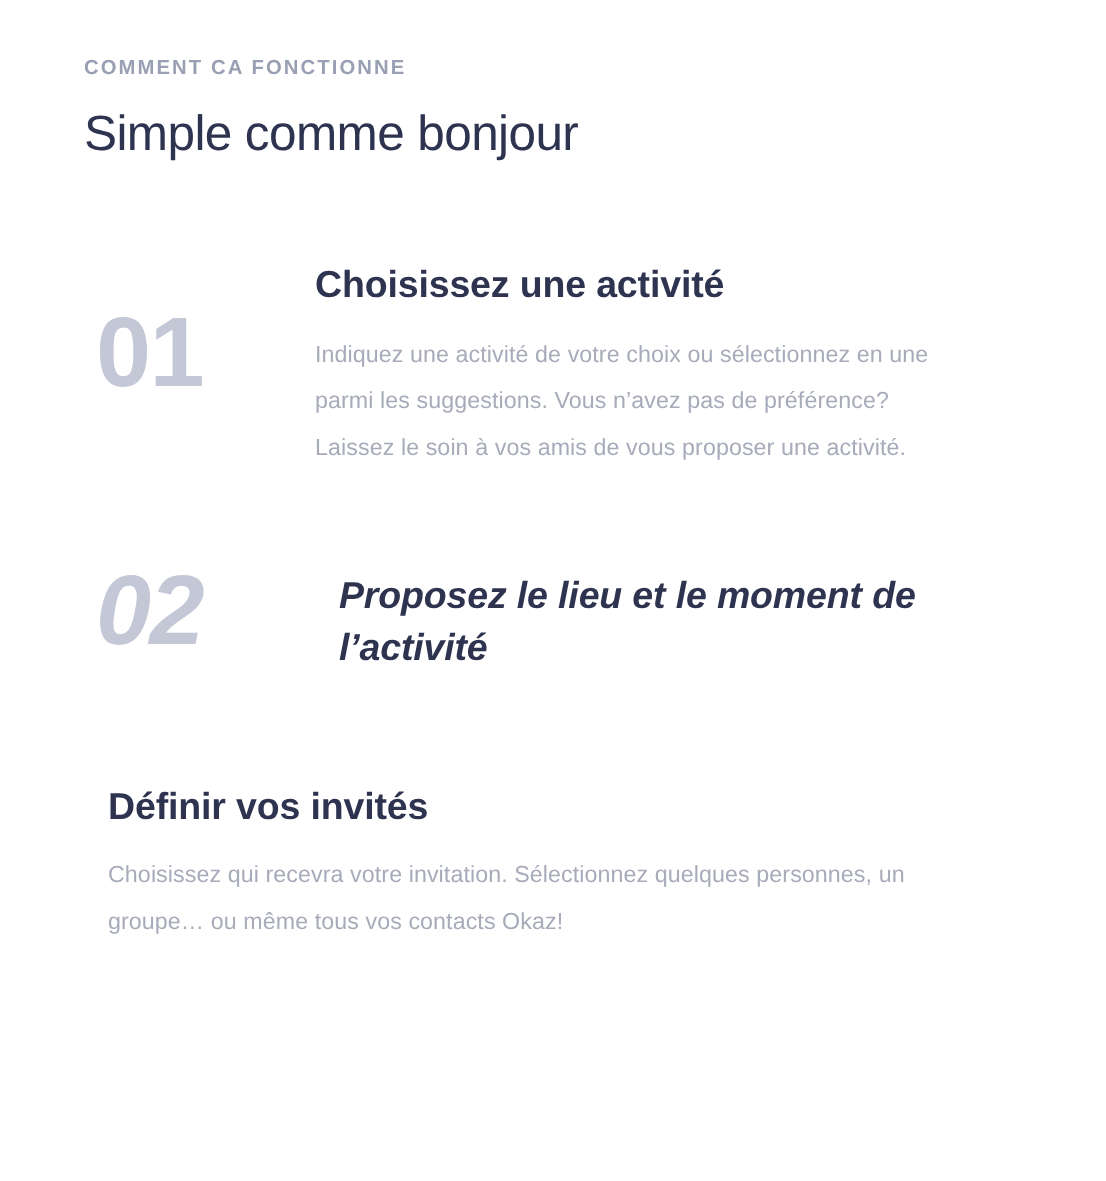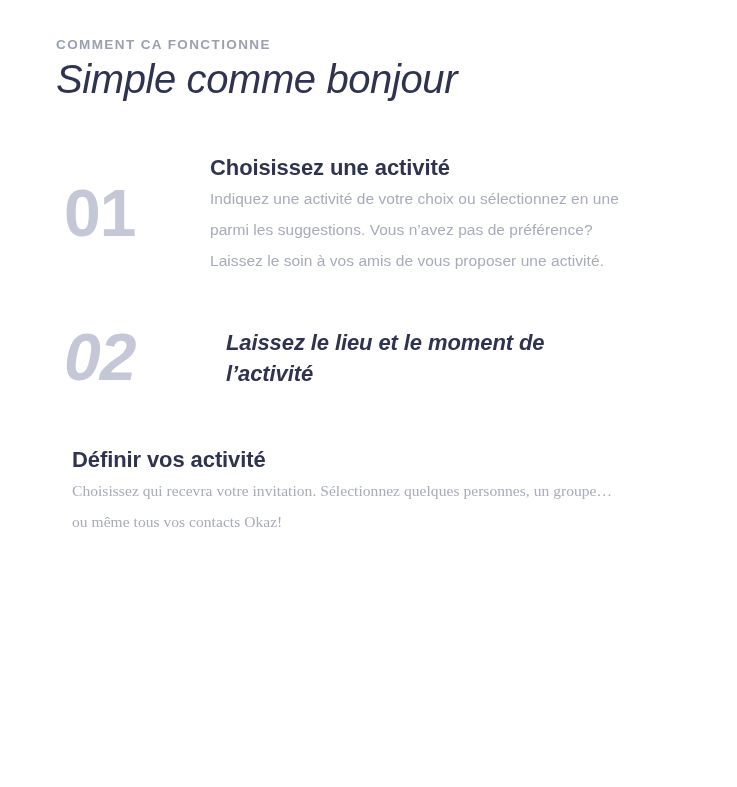--- a/index.html
+++ b/index.html
@@ -22,26 +22,26 @@
   }
   .eyebrow {
     font-size: 13.5px;
     font-weight: 700;
     letter-spacing: 1.4px;
     color: #9aa0b4;
     text-transform: uppercase;
     line-height: 1.4;
   }
   .title {
-    font-size: 40px;
+    margin-top: 14px;
+    font-size: 33px;
     font-weight: 400;
     color: #2e3350;
     letter-spacing: -0.4px;
     line-height: 1.22;
-    font-style: italic;
   }
   .steps {
     margin-top: 44px;
     padding: 0 30px 0 56px;
   }
   .step {
     display: flex;
     align-items: center;
     gap: 14px;
   }
@@ -53,45 +53,47 @@
     color: #c3c7d6;
     line-height: 1;
     letter-spacing: -1px;
     padding-top: 2px;
   }
   .step-body {
     flex: 1 1 auto;
     padding-top: 4px;
   }
   .step-title {
-    font-size: 22px;
+    font-size: 25px;
     font-weight: 700;
     color: #2e3350;
     line-height: 1.42;
     letter-spacing: -0.1px;
+    margin-top: 16px;
   }
   .step-text {
+    margin-top: 12px;
     font-size: 15.5px;
     font-weight: 400;
     color: #a7abba;
     line-height: 2.0;
     letter-spacing: 0.05px;
   }
 
   
   .step-1 .step-num { padding-left: 8px; }
   .step-1 .step-body { padding-left: 0px; }
   .step-2 { margin-top: 46px; font-style: italic; }
   .step-2 .step-num { padding-left: 8px; }
   .step-2 .step-body { padding-left: 16px; }
   .step-2 .step-text { padding-left: 6px; }
   .step-3 { margin-top: 50px; }
   .step-3 .step-num { padding-left: 8px; }
   .step-3 .step-body { padding-left: 16px; }
-  .step-3 .step-text { padding-left: 0px; font-family: Liberation Serif, serif; }
+  .step-3 .step-text { padding-left: 0px; }
 </style>
 </head>
 <body>
 
 <div class="page">
 
   <div class="header">
     <div class="eyebrow">COMMENT CA FONCTIONNE</div>
     <h1 class="title">Simple comme bonjour</h1>
   </div>
@@ -102,26 +104,26 @@
       <div class="step-num">01</div>
       <div class="step-body">
         <div class="step-title">Choisissez une activité</div>
         <div class="step-text">Indiquez une activité de votre choix ou sélectionnez en une parmi les suggestions. Vous n’avez pas de préférence? Laissez le soin à vos amis de vous proposer une activité.</div>
       </div>
     </div>
 
     <div class="step step-2">
       <div class="step-num">02</div>
       <div class="step-body">
-        <div class="step-title">Laissez le lieu et le moment de l’activité</div>
+        <div class="step-title">Proposez le lieu et le moment de l’activité</div>
       </div>
     </div>
 
     <div class="step step-3">
       <div class="step-body">
-        <div class="step-title">Définir vos activité</div>
+        <div class="step-title">Définir vos invités</div>
         <div class="step-text">Choisissez qui recevra votre invitation. Sélectionnez quelques personnes, un groupe… ou même tous vos contacts Okaz!</div>
       </div>
     </div>
 
   </div>
 
 </div>
 
 </body></html>

